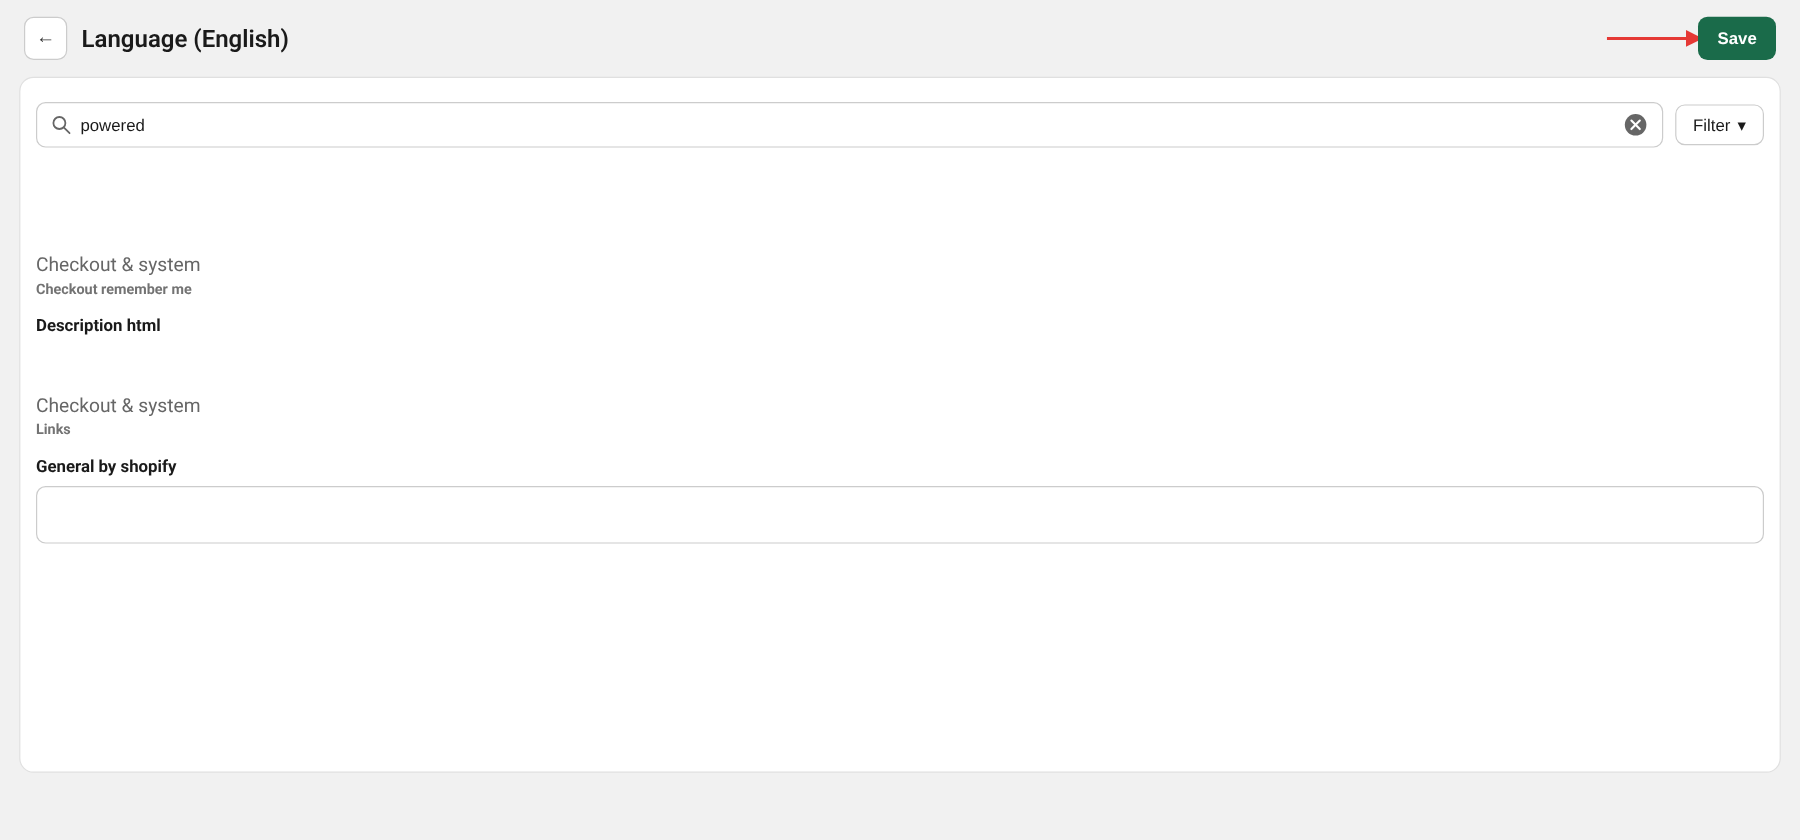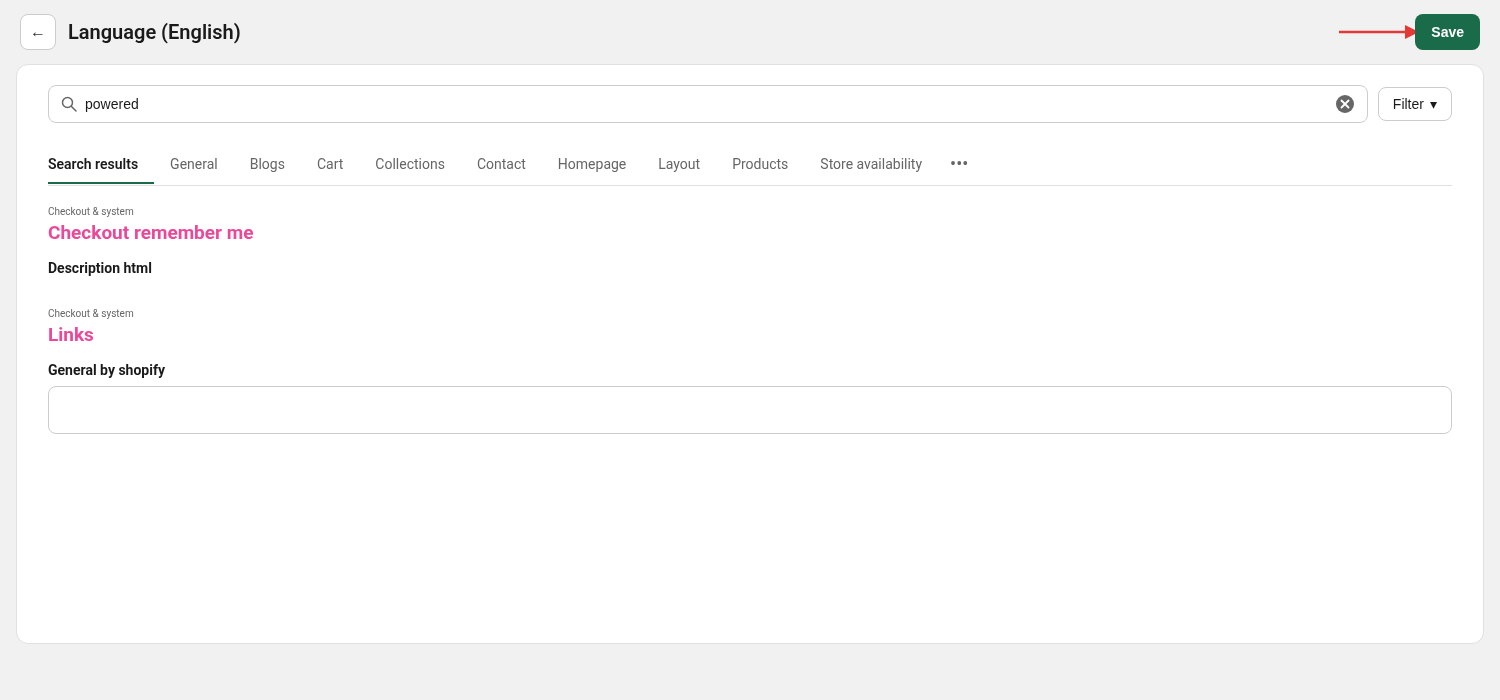--- a/index.html
+++ b/index.html
@@ -68,21 +68,21 @@
       transform: translateY(-50%);
       margin-right: -4px;
     }
 
     
     .main-card {
       margin: 0 16px 16px 16px;
       background: #fff;
       border-radius: 12px;
       border: 1px solid #e0e0e0;
-      padding: 20px 31px;
+      padding: 20px 13px;
       min-height: 580px;
     }
 
     
     .search-bar-row {
       display: flex;
       align-items: center;
       gap: 10px;
       margin-bottom: 20px;
     }
@@ -167,28 +167,29 @@
     }
 
     
     .content-area {
       padding-top: 20px;
     }
     .section {
       margin-bottom: 32px;
     }
     .section-category {
-      font-size: 10px;
+      font-size: 16px;
       color: #666;
       margin-bottom: 4px;
+      margin-top: 48px;
     }
     .section-title {
-      font-size: 19px;
+      font-size: 12px;
       font-weight: 700;
-      color: #ec4899;
+      color: #737373;
       margin-bottom: 16px;
     }
     .field-label {
       font-size: 14px;
       color: #1a1a1a;
       margin-bottom: 8px;
       font-weight: bold;
     }
     .text-field {
       width: 100%;
@@ -248,33 +249,20 @@
           <line x1="13.5" y1="6.5" x2="6.5" y2="13.5" stroke="#fff" stroke-width="1.8" stroke-linecap="round"></line>
         </svg>
       </button>
     </div>
     <button class="filter-btn">
       <span>Filter</span>
       <span>▾</span>
     </button>
   </div>
 
-  <div class="tabs-row">
-    <div class="tab-item active">Search results</div>
-    <div class="tab-item">General</div>
-    <div class="tab-item">Blogs</div>
-    <div class="tab-item">Cart</div>
-    <div class="tab-item">Collections</div>
-    <div class="tab-item">Contact</div>
-    <div class="tab-item">Homepage</div>
-    <div class="tab-item">Layout</div>
-    <div class="tab-item">Products</div>
-    <div class="tab-item">Store availability</div>
-    <div class="tab-more">•••</div>
-  </div>
 
   <div class="content-area">
 
     <div class="section">
       <div class="section-category">Checkout &amp; system</div>
       <div class="section-title">Checkout remember me</div>
       <div class="field-label">Description html</div>
     </div>
 
     <div class="section">

